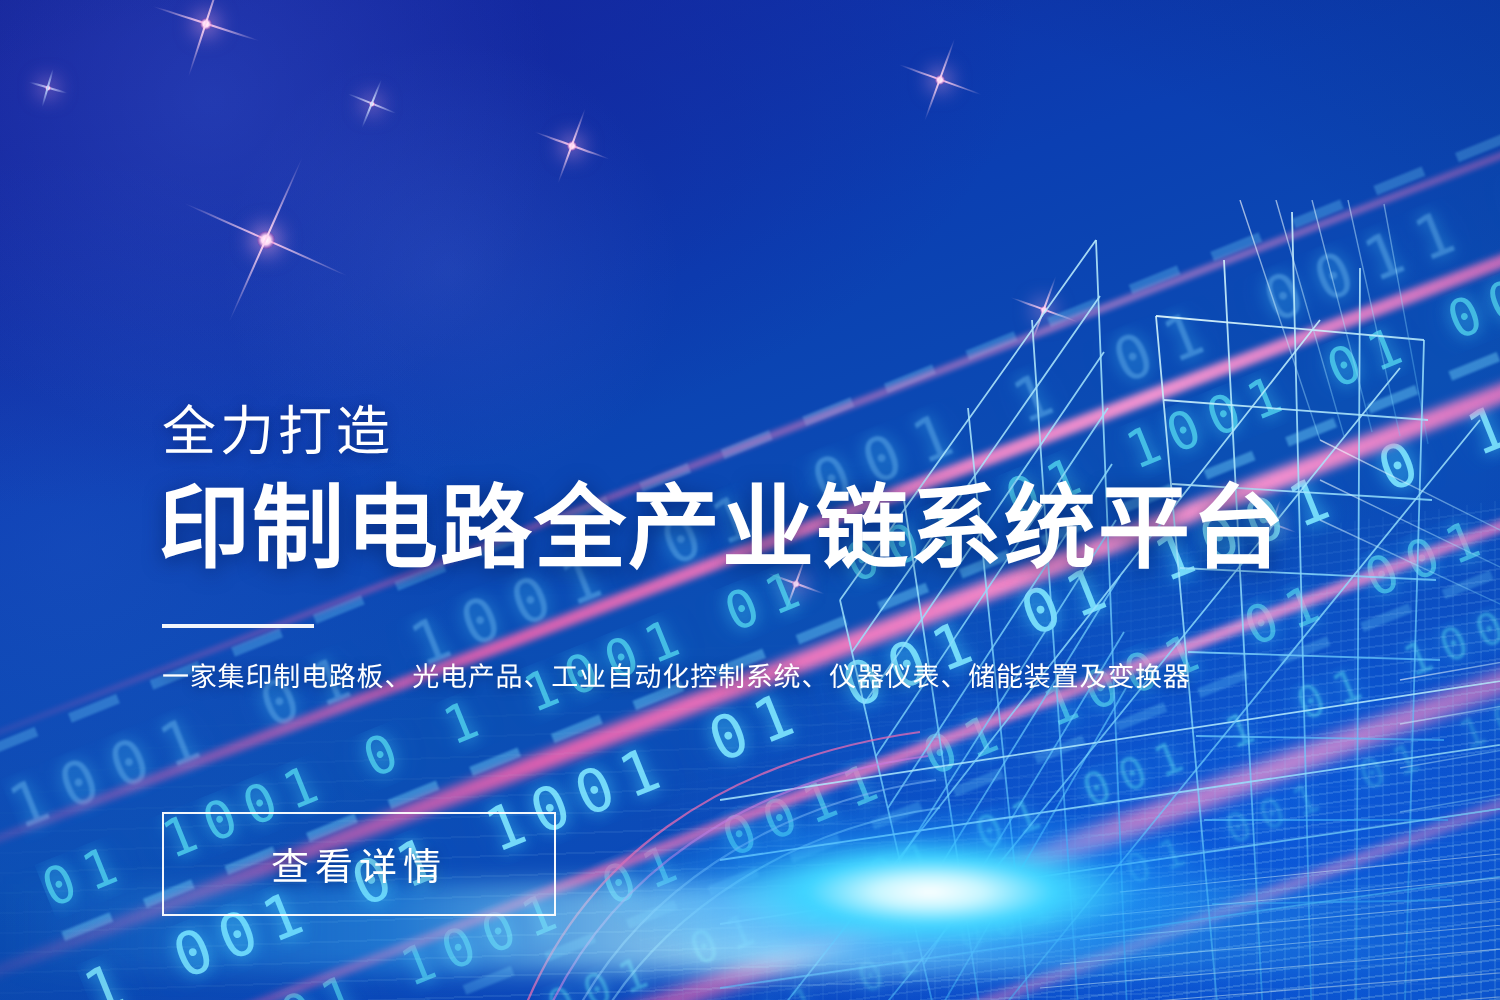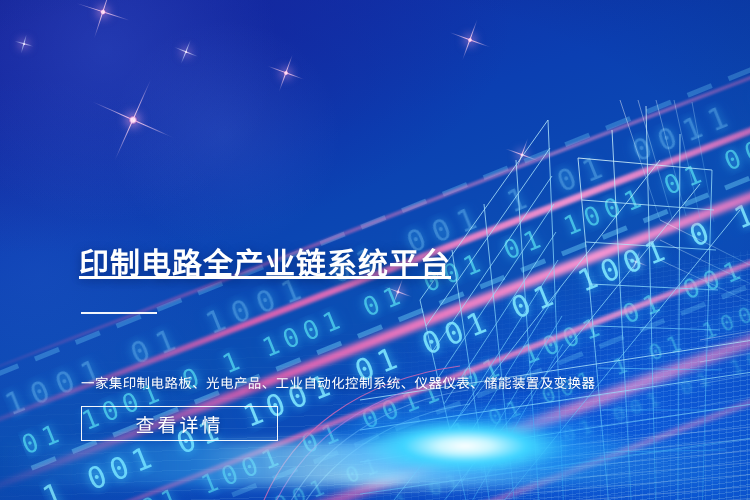--- a/index.html
+++ b/index.html
@@ -149,42 +149,41 @@
   .content{ position:absolute; left:81px; top:0; width:520px; height:100%; }
 
   .eyebrow{
     position:absolute; top:200px; left:0;
     font-size:27px; line-height:32px; color:#ffffff;
     letter-spacing:2px; font-weight:400;
     text-shadow:0 1px 6px rgba(3,25,90,.55);
   }
   .headline{
     position:absolute; top:240px; left:-2px;
-    font-size:30px; line-height:48px; color:#ffffff;
+    font-size:46px; line-height:48px; color:#ffffff;
     font-weight:700; letter-spacing:1px;
     text-shadow:0 2px 10px rgba(4,28,95,.6);
     white-space:nowrap;
-    text-decoration:underline;
   }
   .divider{
     position:absolute; top:312px; left:0;
     width:76px; height:2px; background:#ffffff; opacity:.95;
   }
   .desc{
     position:absolute; top:327px; left:0;
     width:500px;
     font-size:13.5px; line-height:24px; color:#ffffff;
     letter-spacing:.4px;
     text-shadow:0 1px 5px rgba(4,28,95,.5);
   }
-  .desc div{ white-space:nowrap;margin-top:45px; }
+  .desc div{ white-space:nowrap; }
 
   .cta{
     position:absolute; top:406px; left:0;
-    width:197px; height:35px;
+    width:197px; height:52px;
     border:1.5px solid rgba(255,255,255,.95);
     background:transparent;
     color:#ffffff; font-size:19px; letter-spacing:3px;
     display:flex; align-items:center; justify-content:center;
     cursor:pointer;
     font-family:inherit;
     text-shadow:0 1px 5px rgba(4,28,95,.5);
   }
 </style>
 </head>
@@ -297,20 +296,21 @@
     </svg>
   </div>
 
   <div class="speedlines"></div>
   <div class="flare-wide"></div>
   <div class="flare"></div>
   <div class="layer vignette"></div>
 
   <div class="content">
 
+    <div class="eyebrow">全力打造</div>
 
     <h1 class="headline">印制电路全产业链系统平台</h1>
 
     <div class="divider"></div>
 
     <div class="desc">
       <div>一家集印制电路板、光电产品、工业自动化控制系统、仪器仪表、储能装置及变换器</div>
     </div>
 
     <button class="cta" type="button">查看详情</button>

